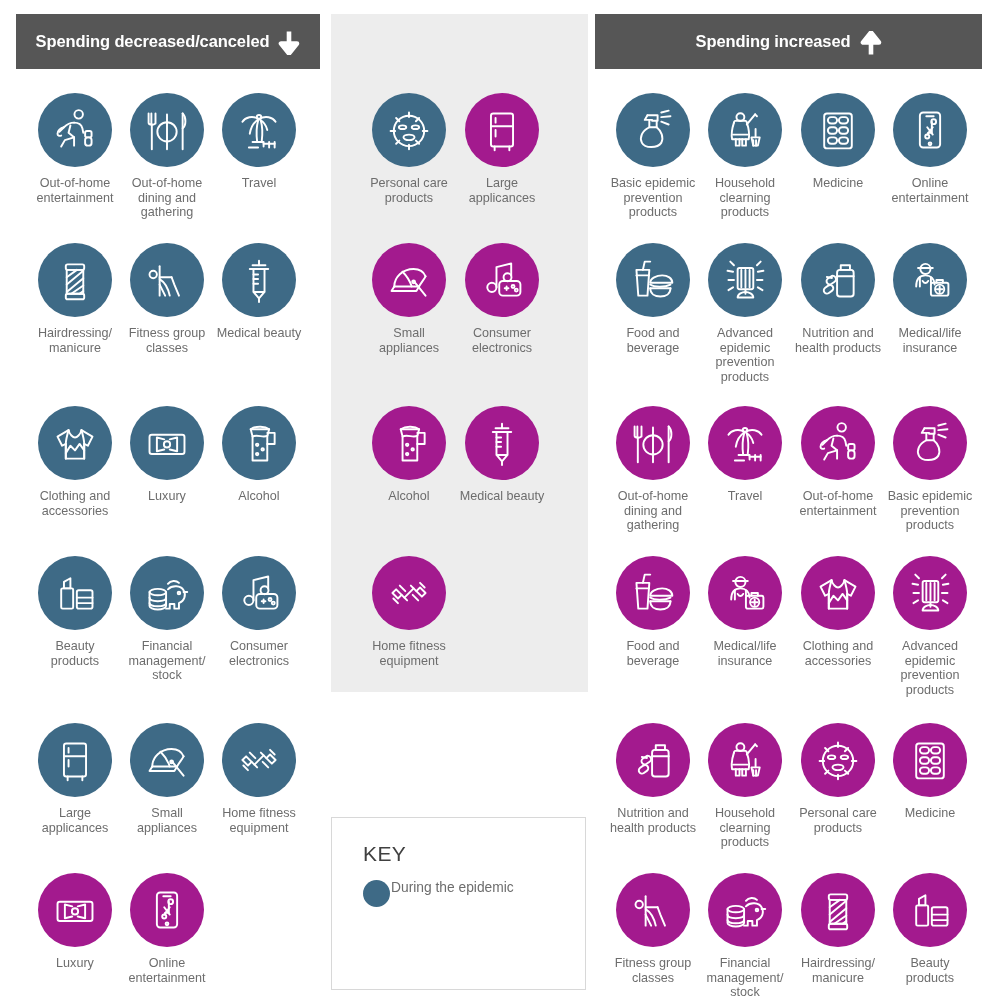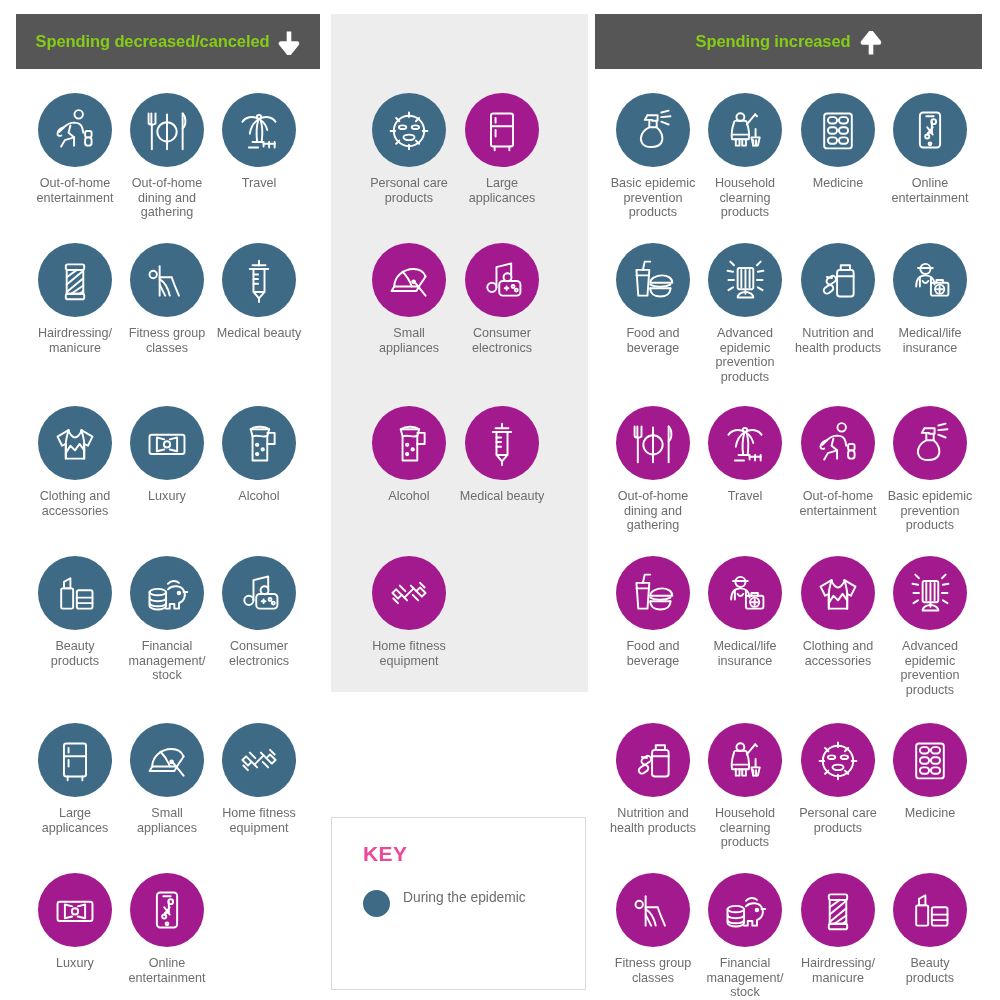--- a/index.html
+++ b/index.html
@@ -14,21 +14,21 @@
   
   .col-bg {
     position: absolute;
     background: #ededed;
   }
 
   
   .hdr {
     position: absolute;
     background: #565656;
-    color: #84cc16;
+    color: #ffffff;
     display: flex;
     align-items: center;
     justify-content: center;
     text-align: center;
     font-weight: bold;
     font-size: 16.5px;
     line-height: 1.18;
     letter-spacing: -0.1px;
     padding: 0 10px;
   }
@@ -73,40 +73,40 @@
   .keybox {
     position: absolute;
     left: 331px; top: 817px;
     width: 255px; height: 173px;
     background: #ffffff;
     border: 1px solid #d8d8d8;
     padding: 24px 0 0 31px;
   }
   .key-title {
     font-size: 21px;
-    font-weight: bold;
-    color: #ec4899;
+    font-weight: normal;
+    color: #404040;
     letter-spacing: 0.4px;
-    margin-bottom: 23px;
+    margin-bottom: 13px;
   }
   .key-row {
     display: flex;
     align-items: flex-start;
     margin-bottom: 13px;
   }
   .key-dot {
     width: 27px; height: 27px;
     border-radius: 50%;
     flex: 0 0 27px;
     margin-top: 1px;
   }
   .key-dot.blue { background: #3e6a86; }
   .key-dot.mag  { background: #a31a8e; }
   .key-lbl {
-    margin-left: 13px;
+    margin-left: 1px;
     font-size: 13.8px;
     line-height: 1.25;
     color: #6d6d6d;
     white-space: pre-line;
   }
 </style>
 </head>
 <body>
 
 <div class="board">

